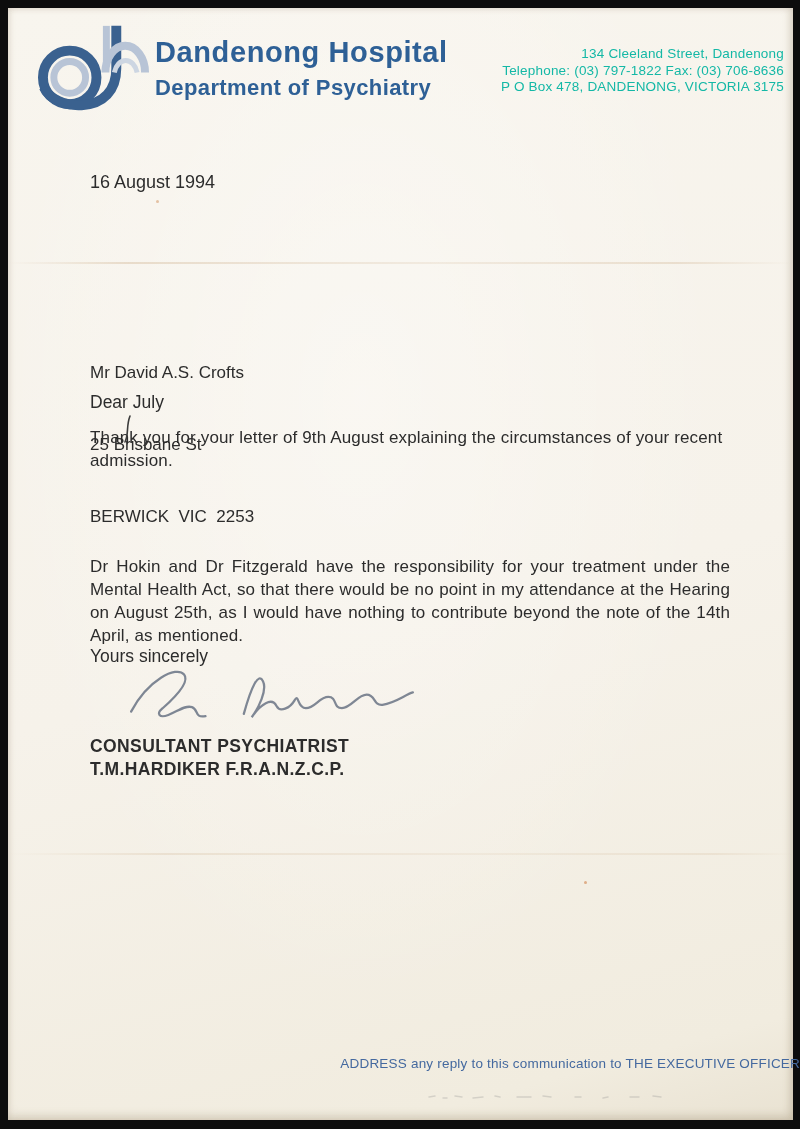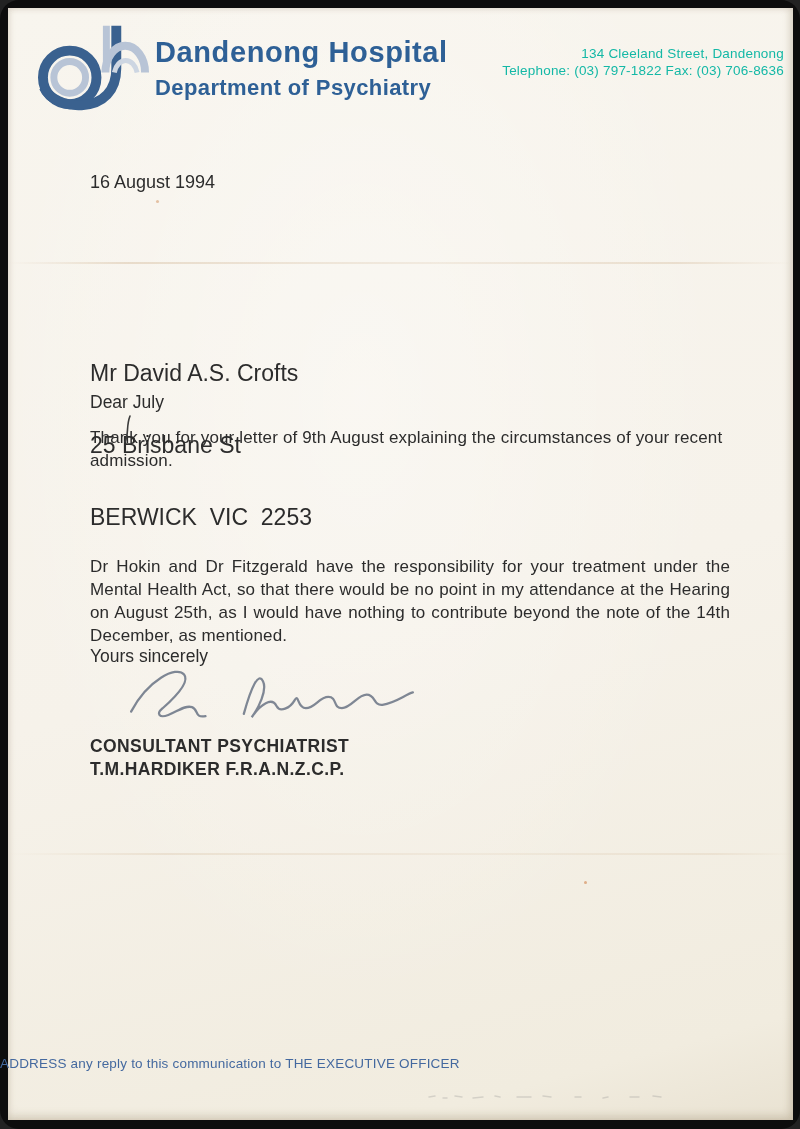--- a/index.html
+++ b/index.html
@@ -1,53 +1,52 @@
 <!DOCTYPE html>
 <html><head>
 <meta charset="utf-8">
 <style>
   html,body{margin:0;padding:0;background:#222;}
   .page{
     position:relative;width:800px;height:1129px;margin:0 auto;
     background:#0d0d0d;overflow:hidden;
     font-family:"Liberation Sans","DejaVu Sans",sans-serif;
-    border-radius:19px;
   }
   .paper{
     position:absolute;left:8px;top:8px;width:785px;height:1112px;
     background:
       radial-gradient(ellipse at 45% 35%, rgba(255,255,255,.35), rgba(255,255,255,0) 60%),
       linear-gradient(165deg,#f8f5ee 0%,#f6f2ea 55%,#f1ecdf 92%,#e9e2d2 100%);
     box-shadow: inset -4px 0 7px rgba(130,110,80,.16), inset 0 -5px 8px rgba(130,110,80,.18), inset 2px 2px 5px rgba(130,110,80,.06);
   }
   
   .logo{position:absolute;left:36px;top:20px;width:114px;height:96px;}
   .brand{position:absolute;left:155px;top:36px;color:#2e6096;}
   .brand .hospital{font-size:29px;line-height:33px;font-weight:700;letter-spacing:.6px;}
   .brand .dept{font-size:22px;line-height:26px;font-weight:700;letter-spacing:.4px;margin-top:6px;}
   .contact{
     position:absolute;right:16px;top:46px;text-align:right;
     color:#14b8a6;font-size:13.5px;line-height:16.5px;font-weight:500;letter-spacing:.2px;
   }
   
   .ink{color:#2c2c2c;}
   .date{position:absolute;left:90px;top:172px;font-size:18px;}
-  .recipient{position:absolute;left:90px;top:313px;font-size:23px;line-height:24px;white-space:pre-wrap;}
+  .recipient{position:absolute;left:90px;top:313px;font-size:17px;line-height:24px;white-space:pre-wrap;}
   .salutation{position:absolute;left:90px;top:392px;font-size:17.5px;}
   .para{position:absolute;left:90px;width:640px;font-size:17px;line-height:23px;letter-spacing:.15px;}
   .para.justify{text-align:justify;}
   .p1{top:426px;}
   .p2{top:479px;}
   .p3{top:555px;}
   .closing{position:absolute;left:90px;top:646px;font-size:17.5px;}
   .signature{position:absolute;left:122px;top:662px;width:300px;height:62px;}
   .signer{position:absolute;left:90px;top:735px;font-size:17.5px;line-height:23px;font-weight:700;letter-spacing:.4px;}
   
   .footer{
-    position:absolute;left:0;top:1056px;width:800px;text-align:left;
+    position:absolute;left:0;top:1056px;width:800px;text-align:right;
     color:#44699f;font-size:13.5px;letter-spacing:.2px;font-weight:500;
   }
   
   .crease{position:absolute;left:8px;width:785px;height:2px;pointer-events:none;}
   .crease.top{top:262px;background:linear-gradient(to right,rgba(196,160,118,0) 0%,rgba(196,160,118,.30) 15%,rgba(196,160,118,.14) 55%,rgba(196,160,118,.26) 85%,rgba(196,160,118,0) 100%);}
   .crease.bottom{top:853px;background:linear-gradient(to right,rgba(196,160,118,0) 0%,rgba(196,160,118,.20) 20%,rgba(196,160,118,.10) 60%,rgba(196,160,118,.16) 90%,rgba(196,160,118,0) 100%);}
   .pen-mark{position:absolute;left:121px;top:414px;width:14px;height:30px;}
   .speck1{position:absolute;left:584px;top:881px;width:3px;height:3px;border-radius:50%;background:rgba(205,120,60,.55);}
   .speck2{position:absolute;left:156px;top:200px;width:3px;height:3px;border-radius:50%;background:rgba(205,130,70,.45);}
   .smudge{position:absolute;left:425px;top:1090px;width:240px;height:12px;opacity:.28;}
@@ -68,34 +67,35 @@
   </svg>
 
   <div class="brand">
     <div class="hospital">Dandenong Hospital</div>
     <div class="dept">Department of Psychiatry</div>
   </div>
 
   <div class="contact">
     <div>134 Cleeland Street, Dandenong</div>
     <div>Telephone:  (03) 797-1822  Fax: (03) 706-8636</div>
+    <div>P O Box 478, DANDENONG, VICTORIA 3175</div>
   </div>
 
   <div class="date ink">16 August 1994</div>
 
   <div class="recipient ink">
     <div>Mr David A.S. Crofts</div>
     <div>25 Brisbane St</div>
     <div>BERWICK  VIC  2253</div>
   </div>
 
   <div class="salutation ink">Dear July</div>
 
   <div class="para p1 ink">Thank you for your letter of 9th August explaining the circumstances of your recent admission.</div>
-  <div class="para p3 justify ink">Dr Hokin and Dr Fitzgerald have the responsibility for your treatment under the Mental Health Act, so that there would be no point in my attendance at the Hearing on August 25th, as I would have nothing to contribute beyond the note of the 14th December, as mentioned.</div>
+  <div class="para p3 justify ink">Dr Hokin and Dr Fitzgerald have the responsibility for your treatment under the Mental Health Act, so that there would be no point in my attendance at the Hearing on August 25th, as I would have nothing to contribute beyond the note of the 14th April, as mentioned.</div>
 
   <div class="closing ink">Yours sincerely</div>
 
   <svg class="signature" viewBox="0 0 260 55" aria-hidden="true">
     <g stroke="#6e7888" stroke-width="2" fill="none" stroke-linecap="round" opacity="0.88">
       <path d="M5,44 C20,16 45,3 52,11 C58,18 42,33 33,41 C27,46 30,50 38,47 C46,44 53,38 59,40 C65,42 61,50 71,48"></path>
       <path d="M105,46 C112,21 118,9 122,17 C126,25 118,41 112,49 C120,37 130,31 134,39 C137,45 146,41 150,34 C154,27 152,41 160,41 C168,41 172,31 180,31 C188,31 184,41 192,41 C200,41 206,29 214,29 C222,29 220,39 228,38 C240,36 248,29 255,27"></path>
     </g>
   </svg>
 

